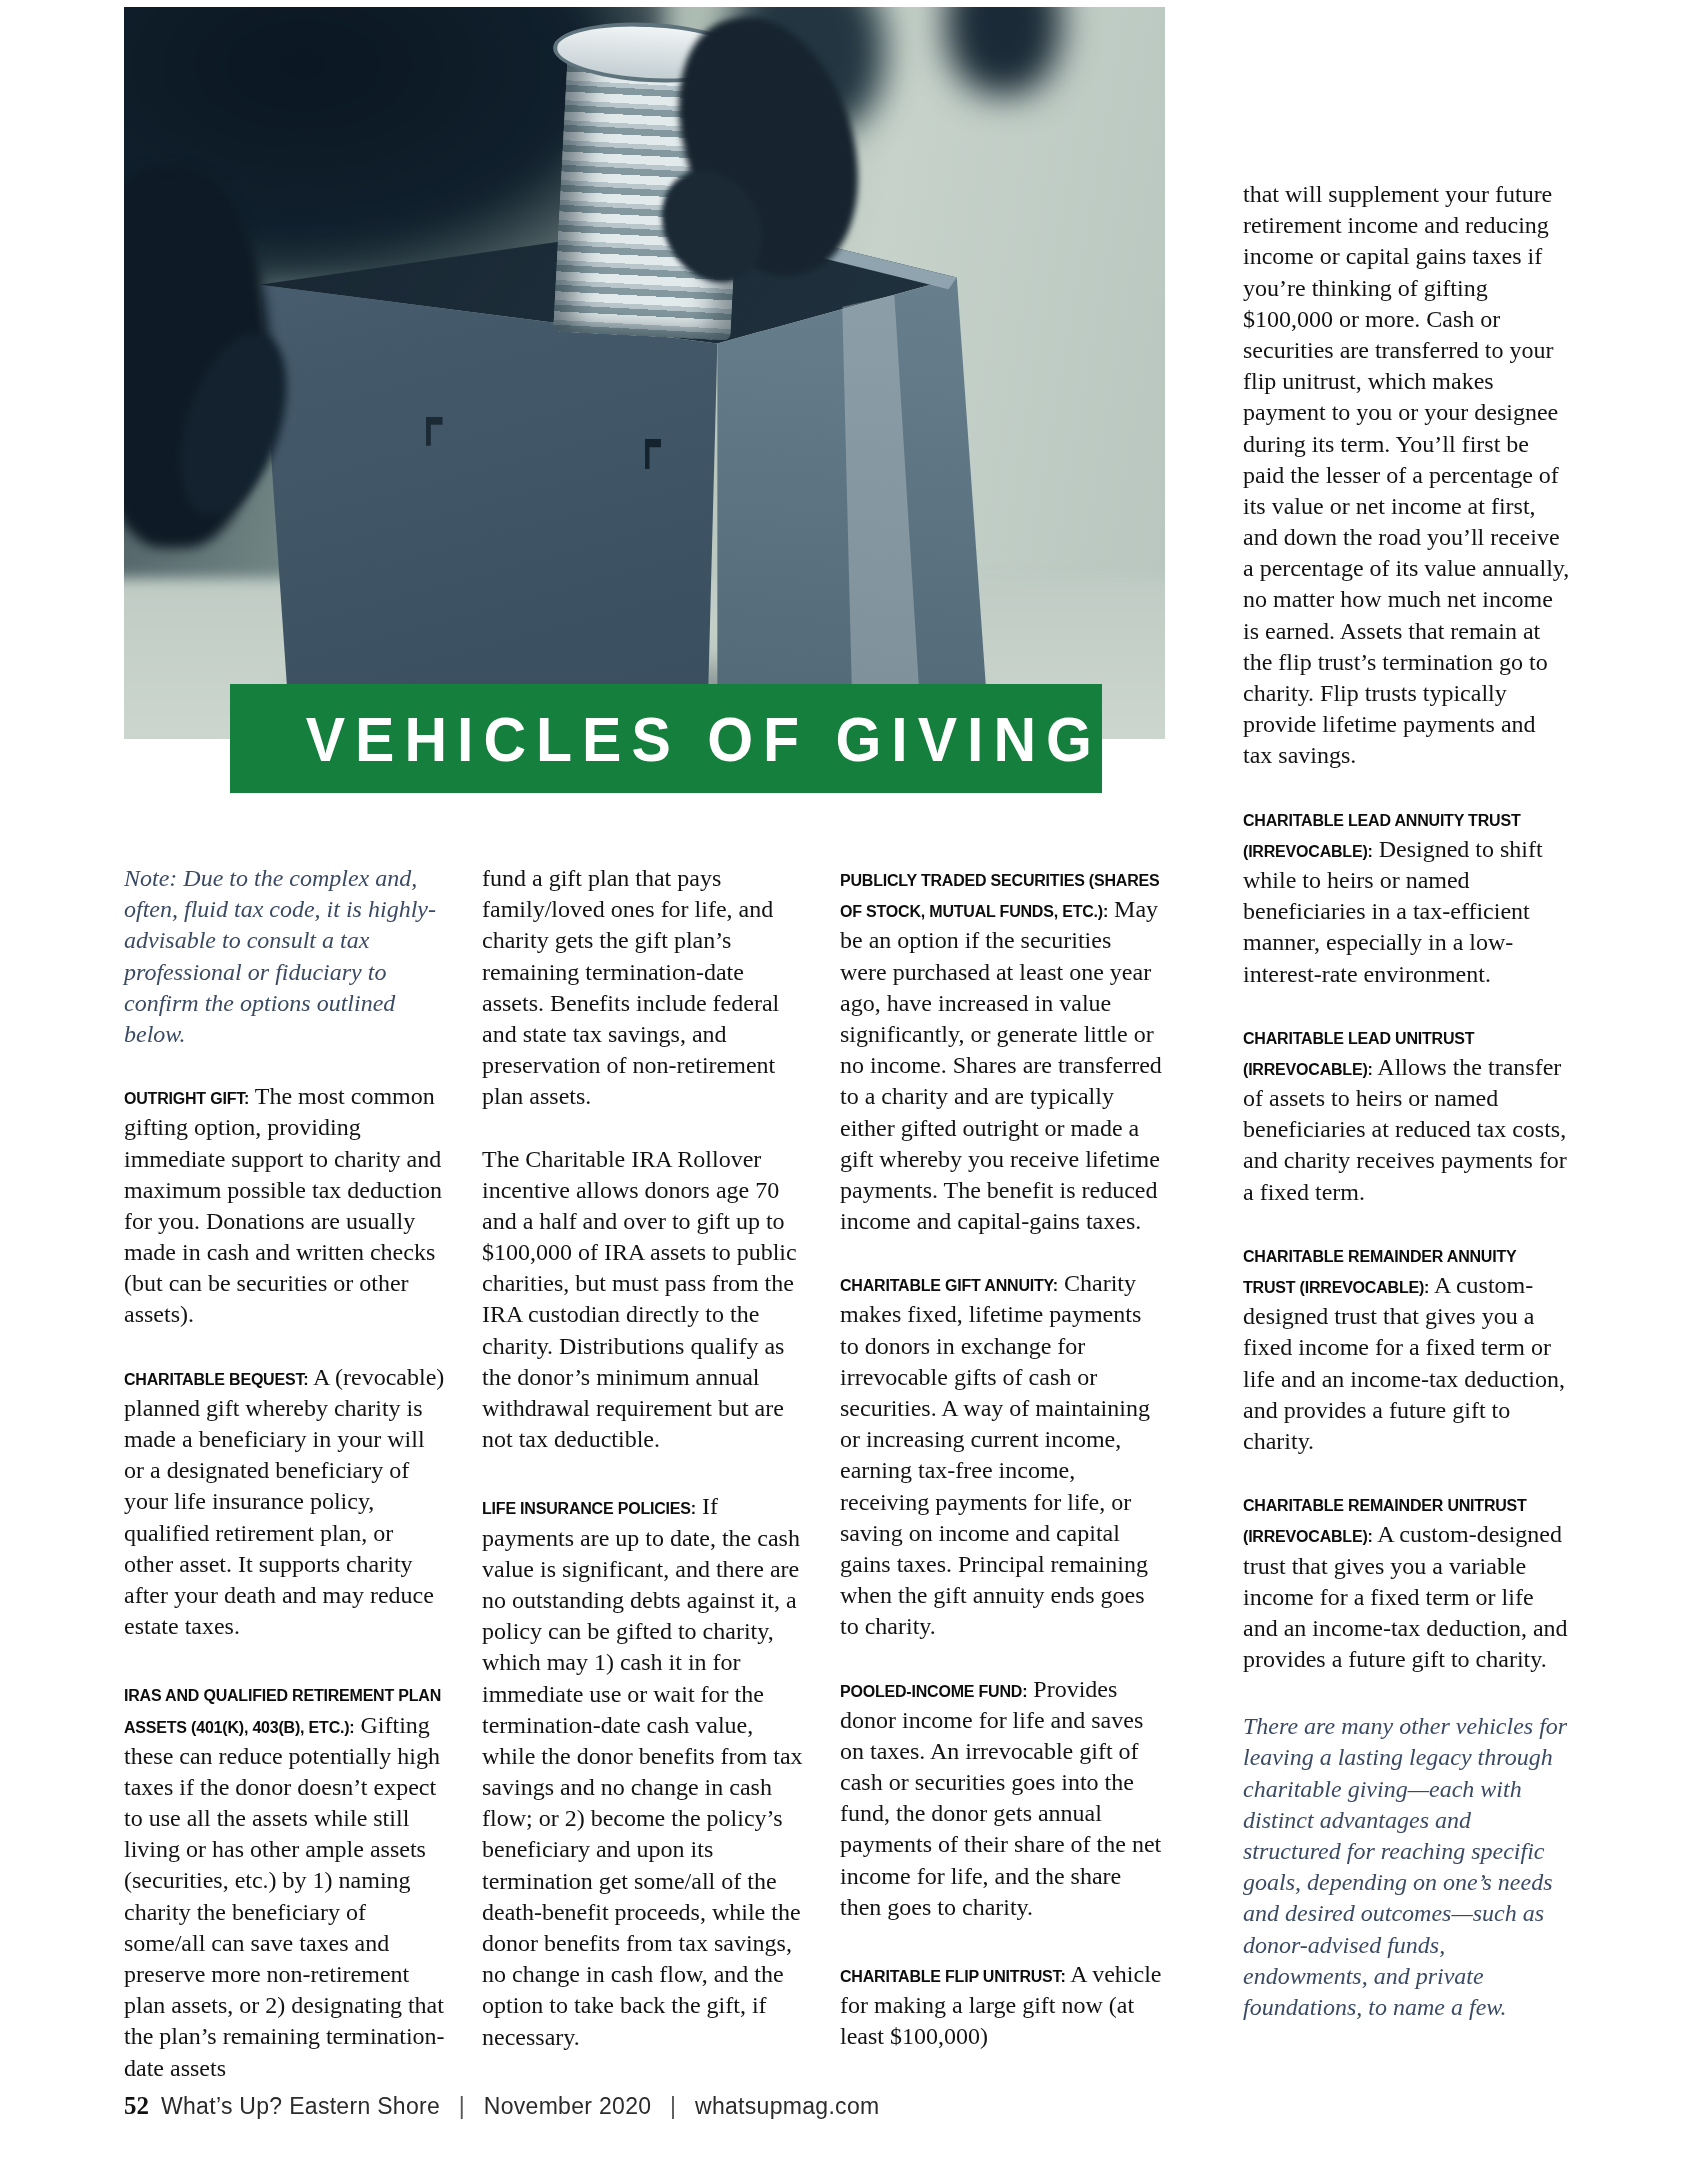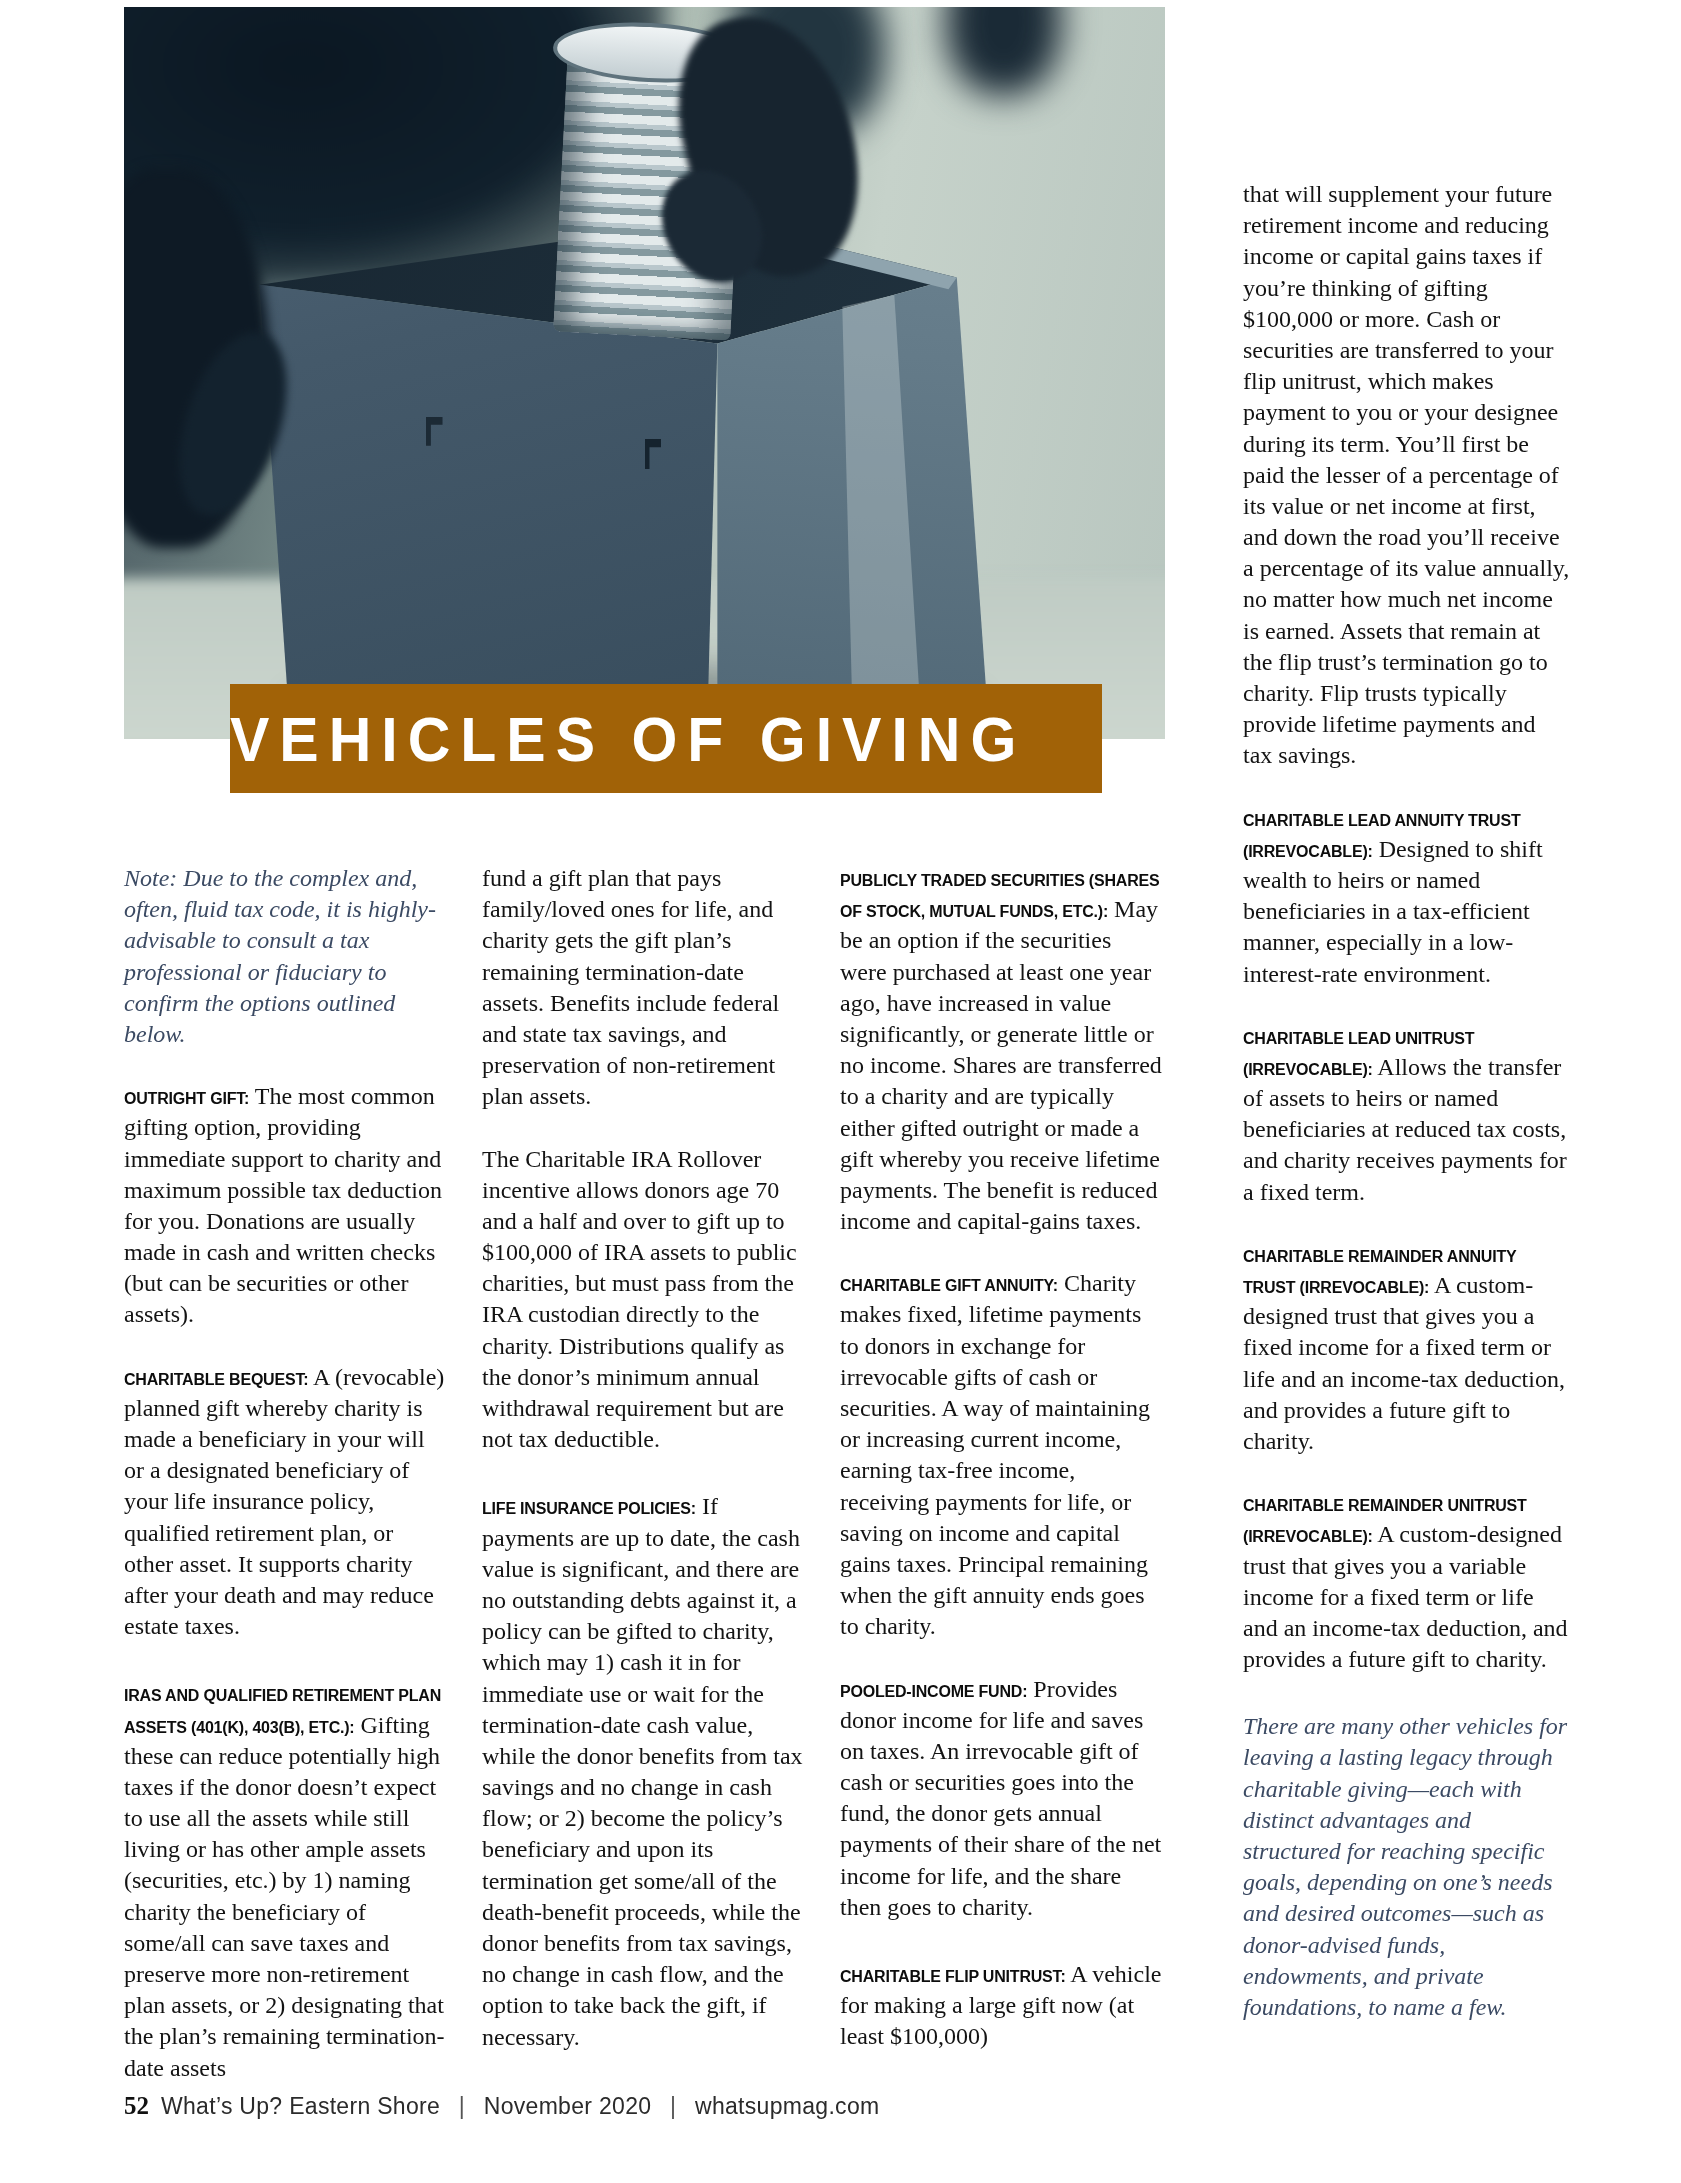--- a/index.html
+++ b/index.html
@@ -27,22 +27,22 @@
        background:repeating-linear-gradient(180deg,#e3eaeb 0 8.7px,#b9c7cc 8.7px 13.4px,#84999f 13.4px 20px);
        box-shadow:inset 20px 0 27px rgba(30,48,58,.55), inset -20px 0 27px rgba(30,48,58,.45);}
   .can-top{left:41.2%;top:2.2%;width:18.6%;height:8%;transform:rotate(3deg);border-radius:50%;
            background:linear-gradient(180deg,#f0f4f5,#c3ced2);border:4px solid #5f737d;box-sizing:border-box;}
   .glove-right{left:54%;top:1%;width:16%;height:36%;background:#17242f;border-radius:45% 55% 50% 50%;transform:rotate(-14deg);filter:blur(3.3px);}
   .glove-right-finger{left:52%;top:22%;width:9%;height:16%;background:#1b2935;border-radius:50%;transform:rotate(-30deg);filter:blur(2.7px);}
   .glove-left{left:-3%;top:22%;width:17%;height:52%;background:#0e1a25;border-radius:40% 60% 55% 45%;filter:blur(6px);}
   .glove-left-thumb{left:6%;top:44%;width:9%;height:26%;background:#13222e;border-radius:50%;transform:rotate(18deg);filter:blur(4px);}
 
   
-  .banner{position:absolute;left:230px;top:684px;width:872px;height:109px;background:#a16207;
-          display:flex;align-items:center;justify-content:flex-start;}
+  .banner{position:absolute;left:230px;top:684px;width:872px;height:109px;background:#15803d;
+          display:flex;align-items:center;justify-content:flex-end;}
   .banner span{font-family:"Liberation Sans", sans-serif;font-weight:700;color:#ffffff;
                font-size:59px;letter-spacing:10px;white-space:nowrap;transform:scaleY(1.08);}
 
   
   .col{position:absolute;width:323px;font-size:24px;line-height:1.3;}
   .col1{left:124px;top:863px;}
   .col2{left:482px;top:863px;}
   .col3{left:840px;top:863px;}
   .col4{left:1243px;top:179px;width:327px;}
   .col p{margin:0 0 31px 0;}
@@ -101,21 +101,21 @@
 
   <div class="col col3">
     <p><span class="h">PUBLICLY TRADED SECURITIES (SHARES OF STOCK, MUTUAL FUNDS, ETC.):</span> <span>May be an option if the securities were purchased at least one year ago, have increased in value significantly, or generate little or no income. Shares are transferred to a charity and are typically either gifted outright or made a gift whereby you receive lifetime payments. The benefit is reduced income and capital-gains taxes.</span></p>
     <p><span class="h">CHARITABLE GIFT ANNUITY:</span> <span>Charity makes fixed, lifetime payments to donors in exchange for irrevocable gifts of cash or securities. A way of maintaining or increasing current income, earning tax-free income, receiving payments for life, or saving on income and capital gains taxes. Principal remaining when the gift annuity ends goes to charity.</span></p>
     <p><span class="h">POOLED-INCOME FUND:</span> <span>Provides donor income for life and saves on taxes. An irrevocable gift of cash or securities goes into the fund, the donor gets annual payments of their share of the net income for life, and the share then goes to charity.</span></p>
     <p><span class="h">CHARITABLE FLIP UNITRUST:</span> <span>A vehicle for making a large gift now (at least $100,000)</span></p>
   </div>
 
   <div class="col col4">
     <p>that will supplement your future retirement income and reducing income or capital gains taxes if you’re thinking of gifting $100,000 or more. Cash or securities are transferred to your flip unitrust, which makes payment to you or your designee during its term. You’ll first be paid the lesser of a percentage of its value or net income at first, and down the road you’ll receive a percentage of its value annually, no matter how much net income is earned. Assets that remain at the flip trust’s termination go to charity. Flip trusts typically provide lifetime payments and tax savings.</p>
-    <p><span class="h">CHARITABLE LEAD ANNUITY TRUST (IRREVOCABLE):</span> <span>Designed to shift wealth to heirs or named beneficiaries in a tax-efficient manner, especially in a low-interest-rate environment.</span></p>
+    <p><span class="h">CHARITABLE LEAD ANNUITY TRUST (IRREVOCABLE):</span> <span>Designed to shift while to heirs or named beneficiaries in a tax-efficient manner, especially in a low-interest-rate environment.</span></p>
     <p><span class="h">CHARITABLE LEAD UNITRUST (IRREVOCABLE):</span> <span>Allows the transfer of assets to heirs or named beneficiaries at reduced tax costs, and charity receives payments for a fixed term.</span></p>
     <p><span class="h">CHARITABLE REMAINDER ANNUITY TRUST (IRREVOCABLE):</span> <span>A custom-designed trust that gives you a fixed income for a fixed term or life and an income-tax deduction, and provides a future gift to charity.</span></p>
     <p><span class="h">CHARITABLE REMAINDER UNITRUST (IRREVOCABLE):</span> <span>A custom-designed trust that gives you a variable income for a fixed term or life and an income-tax deduction, and provides a future gift to charity.</span></p>
     <p class="note">There are many other vehicles for leaving a lasting legacy through charitable giving—each with distinct advantages and structured for reaching specific goals, depending on one’s needs and desired outcomes—such as donor-advised funds, endowments, and private foundations, to name a few.</p>
   </div>
 
   <div class="footer">
     <span class="folio">52</span>
     <span class="credits">
       <span>What’s Up? Eastern Shore</span>

